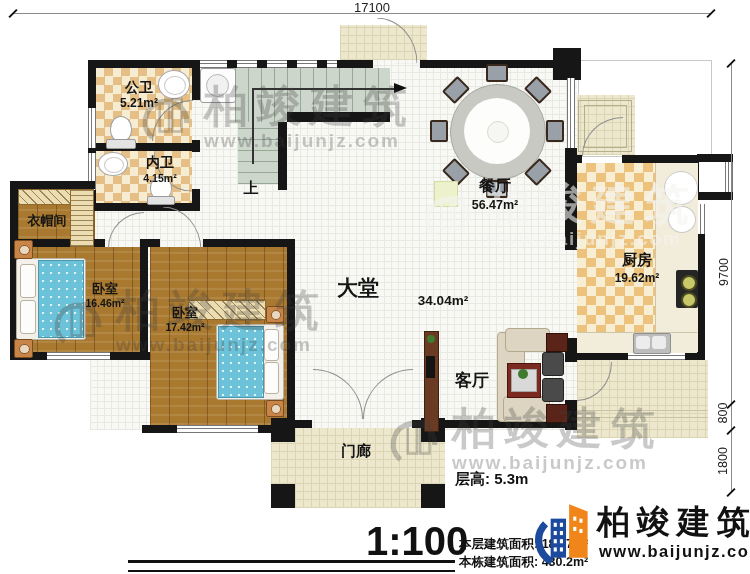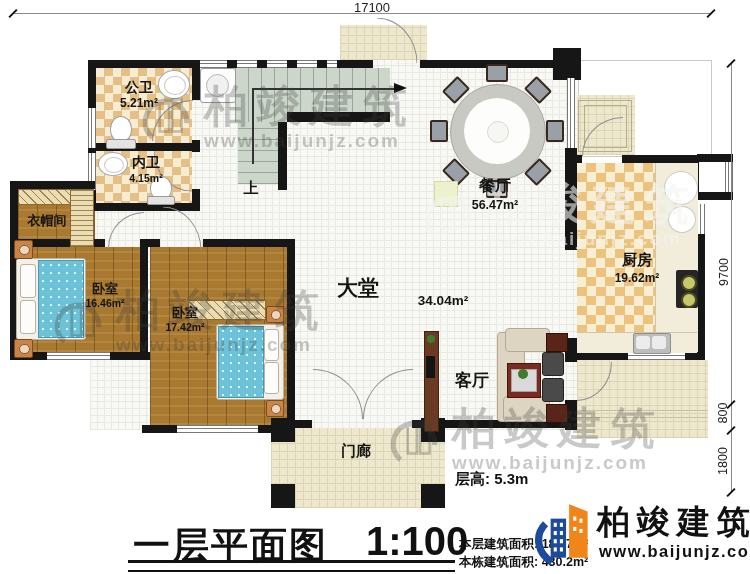--- a/index.html
+++ b/index.html
@@ -260,21 +260,21 @@
         <rect x="19" y="12" width="9" height="27" stroke="currentColor" stroke-width="2.5"></rect>
         <rect x="31" y="8" width="9" height="31" stroke="currentColor" stroke-width="2.5"></rect>
       </svg>
     <div class="wm-tx">
         <div class="wm-cn">柏竣建筑</div>
         <div class="wm-url">www.baijunjz.com</div>
       </div>
   </div>
 
   <div class="lbl" style="left:139px;top:80px;font-size:14px"><span>公卫</span><br><span style="font-size:12px">5.21m²</span></div>
-  <div class="lbl" style="left:146px;top:155px;font-size:14px"><span>内卫</span><br><span style="font-size:10.5px">4.15m²</span></div>
+  <div class="lbl" style="left:160px;top:155px;font-size:14px"><span>内卫</span><br><span style="font-size:10.5px">4.15m²</span></div>
   <div class="lbl" style="left:47px;top:214px;font-size:13px">衣帽间</div>
   <div class="lbl" style="left:105px;top:282px;font-size:13px"><span>卧室</span><br><span style="font-size:10.5px">16.46m²</span></div>
   <div class="lbl" style="left:185px;top:306px;font-size:13px"><span>卧室</span><br><span style="font-size:10.5px">17.42m²</span></div>
   <div class="lbl" style="left:358px;top:276px;font-size:21px">大堂</div>
   <div class="lbl" style="left:443px;top:294px;font-size:13.5px">34.04m²</div>
   <div class="lbl" style="left:495px;top:177px;font-size:16px"><span>餐厅</span><br><span style="font-size:12.5px">56.47m²</span></div>
   <div class="lbl" style="left:637px;top:252px;font-size:15px"><span>厨房</span><br><span style="font-size:12px">19.62m²</span></div>
   <div class="lbl" style="left:472px;top:372px;font-size:17px">客厅</div>
   <div class="lbl" style="left:356px;top:443px;font-size:15px">门廊</div>
   <div class="lbl" style="left:251px;top:180px;font-size:15px">上</div>
@@ -287,21 +287,20 @@
   <div class="tick" style="left:730px;top:58px"></div>
   <div class="tick" style="left:730px;top:399px"></div>
   <div class="tick" style="left:730px;top:425px"></div>
   <div class="tick" style="left:730px;top:487px"></div>
   <div class="dimtxt" style="left:724px;top:272px;transform:translate(-50%,-50%) rotate(-90deg);font-size:12.5px">9700</div>
   <div class="dimtxt" style="left:723px;top:413px;transform:translate(-50%,-50%) rotate(-90deg);font-size:12.5px">800</div>
   <div class="dimtxt" style="left:723px;top:461px;transform:translate(-50%,-50%) rotate(-90deg);font-size:12.5px">1800</div>
 
   <div class="a" style="left:455px;top:470px;font-size:15px;font-weight:bold;white-space:nowrap"><span>层高:</span> <span>5.3m</span></div>
 
-  <div class="a" style="left:133px;top:521px;font-size:37px;font-weight:bold;letter-spacing:2px">一层平面图</div>
   <div class="a" style="left:366px;top:519px;font-size:40px;font-weight:bold">1:100</div>
   <div class="a" style="left:128px;top:560px;width:327px;height:3px;background:#111"></div>
   <div class="a" style="left:128px;top:570px;width:327px;height:2px;background:#111"></div>
   <div class="a" style="left:459px;top:536px;font-size:12.5px;font-weight:bold;white-space:nowrap"><span>本层建筑面积:</span> <span>182.7m²</span></div>
   <div class="a" style="left:459px;top:554px;font-size:12.5px;font-weight:bold;white-space:nowrap"><span>本栋建筑面积:</span> <span>430.2m²</span></div>
 
   <div class="a" style="left:535px;top:492px;width:210px;height:78px">
     <svg width="58" height="76" viewBox="0 0 56 74" style="position:absolute;left:0;top:2px">
       <path d="M16 66 C2 58 -1 40 10 29" stroke="#1c4a9c" stroke-width="7" fill="none"></path>
       <rect x="15" y="24" width="15" height="38" fill="#1c4a9c"></rect>

